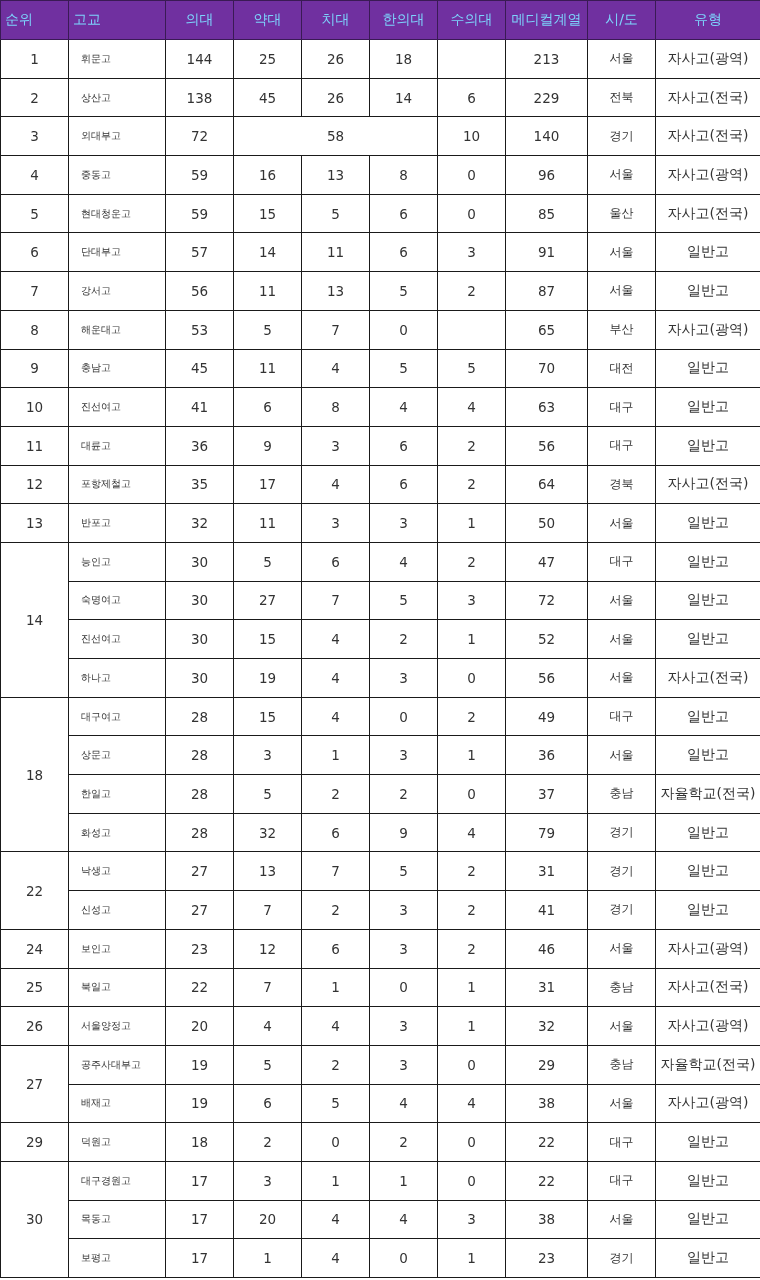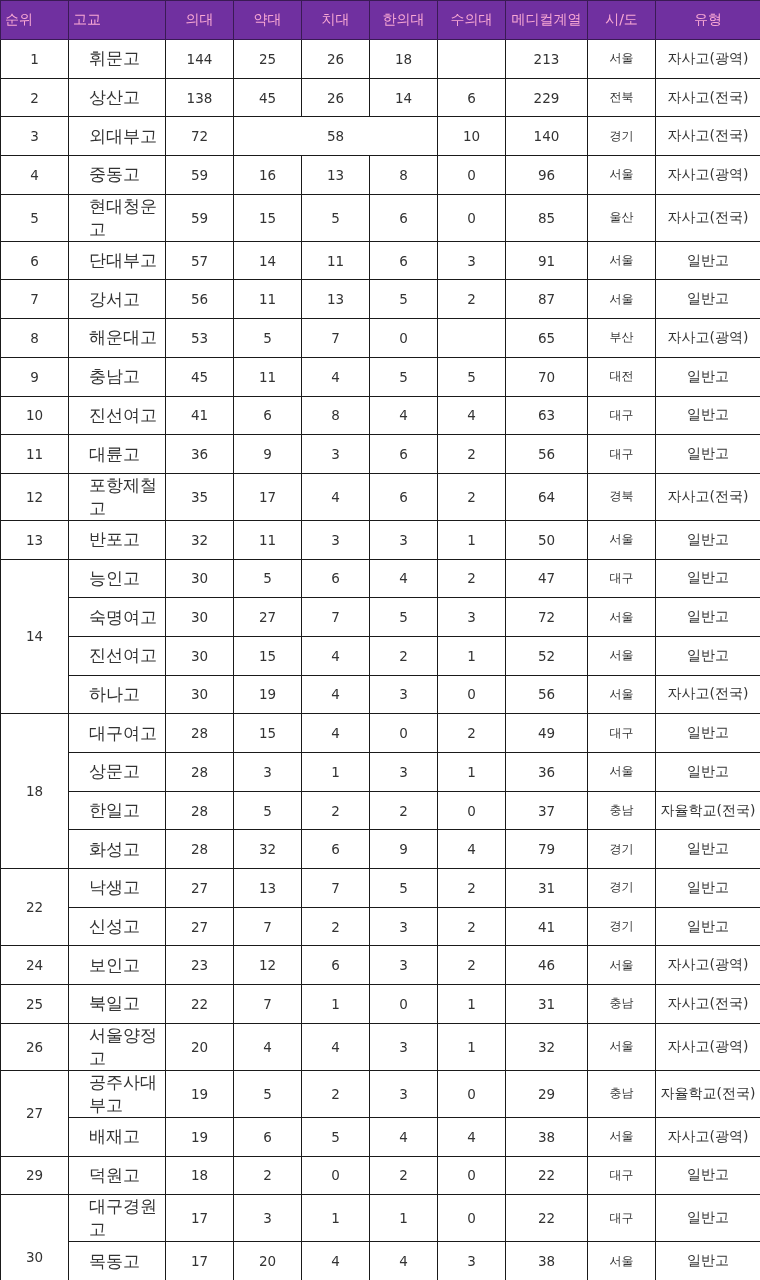--- a/index.html
+++ b/index.html
@@ -5,29 +5,29 @@
   html, body { margin: 0; padding: 0; background: #ffffff; }
   body { width: 760px; height: 1280px; overflow: hidden; font-family: "DejaVu Sans", "Liberation Sans", sans-serif; }
   table { border-collapse: collapse; table-layout: fixed; width: 760px; }
   col.c-rank { width: 68px; }
   col.c-school { width: 97px; }
   col.c-num { width: 68px; }
   col.c-medi { width: 82px; }
   col.c-region { width: 68px; }
   col.c-type { width: 105px; }
   th {
-    background: #7030a0; color: #f9a8d4; font-weight: normal; font-size: 14px;
+    background: #7030a0; color: #7dd3fc; font-weight: normal; font-size: 14px;
     height: 38px; padding: 0; border: 1px solid #3a1a55; text-align: center;
   }
   th.left { text-align: left; padding-left: 4px; }
   td {
     height: 37.7px; padding: 0; border: 1px solid #1a1a1a; text-align: center;
     font-size: 13.5px; color: #333333;
   }
-  td.school { text-align: left; padding-left: 20px; font-size: 17px; }
+  td.school { text-align: left; padding-left: 12px; font-size: 10px; }
   td.rank { border-color: #1a1a1a; }
   td.type { font-size: 14px; white-space: nowrap; text-align: center; }
   td.region { font-size: 12px; }
 </style>
 </head>
 <body>
 
 <table>
   <colgroup>
     <col class="c-rank">

